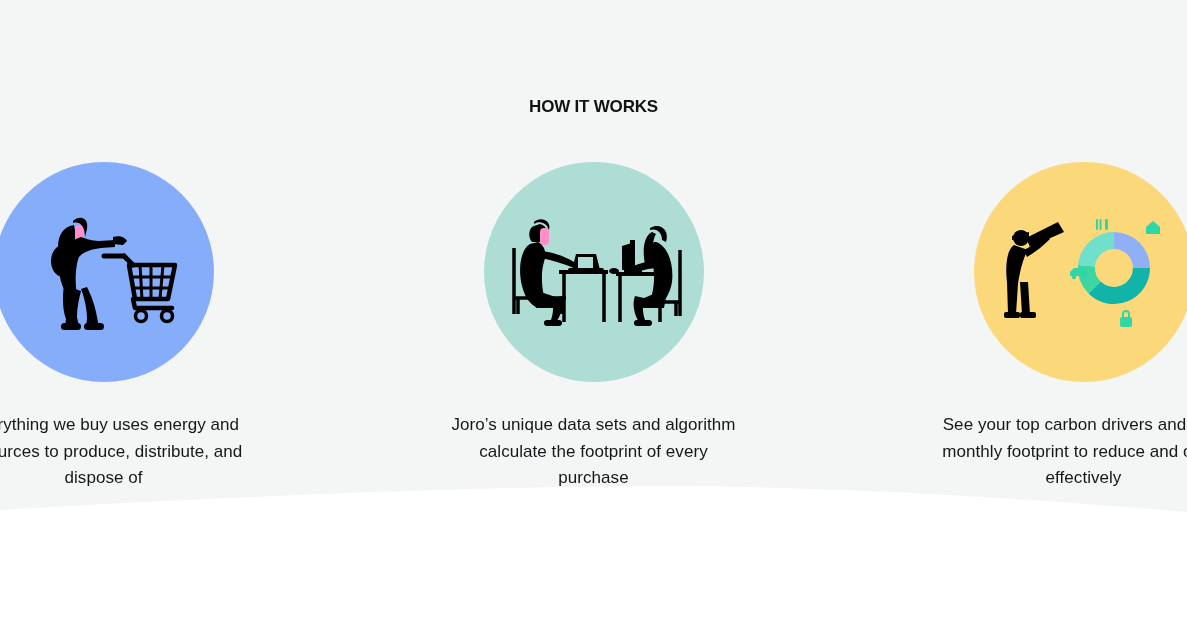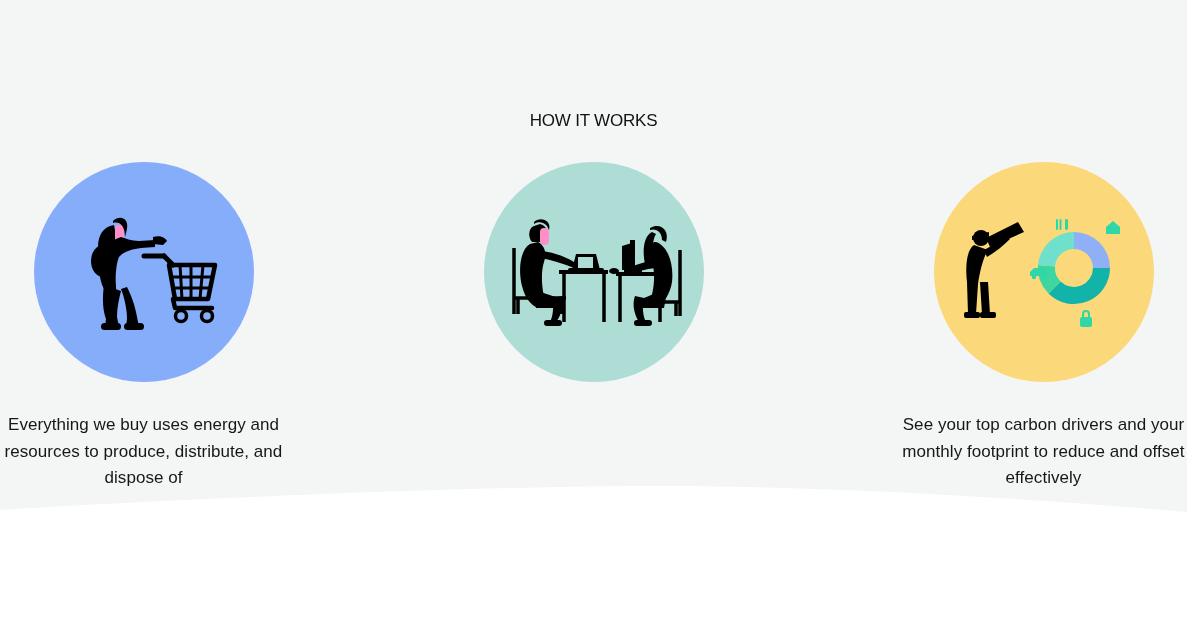--- a/index.html
+++ b/index.html
@@ -25,25 +25,25 @@
 
   .section-content {
     position:absolute;
     left:0; top:0;
     width:1187px; height:530px;
   }
 
   
   .eyebrow {
     position:absolute;
-    left:0; top:111px;
+    left:0; top:97px;
     width:1187px;
     text-align:center;
     font-size:17px;
-    font-weight:normal;
+    font-weight:bold;
     letter-spacing:-0.2px;
     color:#111214;
   }
 
   
   .cards {
     position:absolute;
     left:0; top:162px;
     width:1187px;
     display:flex;
@@ -190,20 +190,21 @@
             <path d="M164 74 C154 80 142 86 134 88 L134 96 L160 96 Z" fill="#000"></path>
 
             <path d="M140 86 C138 96 139 104 142 110 L135 110 C130 102 128 92 131 84 Z" fill="#000"></path>
             <rect x="130" y="108" width="18" height="6" rx="3" fill="#000"></rect>
 
             <path d="M176 38 L176 104" stroke="#000" stroke-width="3.5"></path>
             <path d="M130 90 L176 90" stroke="#000" stroke-width="3.5"></path>
             <path d="M134 90 L134 104 M172 90 L172 104" stroke="#000" stroke-width="3.5"></path>
           </svg>
         </div>
+        <div class="caption">Joro’s unique data sets and algorithm calculate the footprint of every purchase</div>
       </div>
 
       <div class="card">
         <div class="circle" style="background:#FBD97A">
           <svg width="175" height="125" viewBox="0 0 175 125">
 
             <circle cx="25" cy="28" r="8" fill="#000"></circle>
 
             <path d="M16 26 L33 22 L33 27 L16 30 Z" fill="#000"></path>
 

